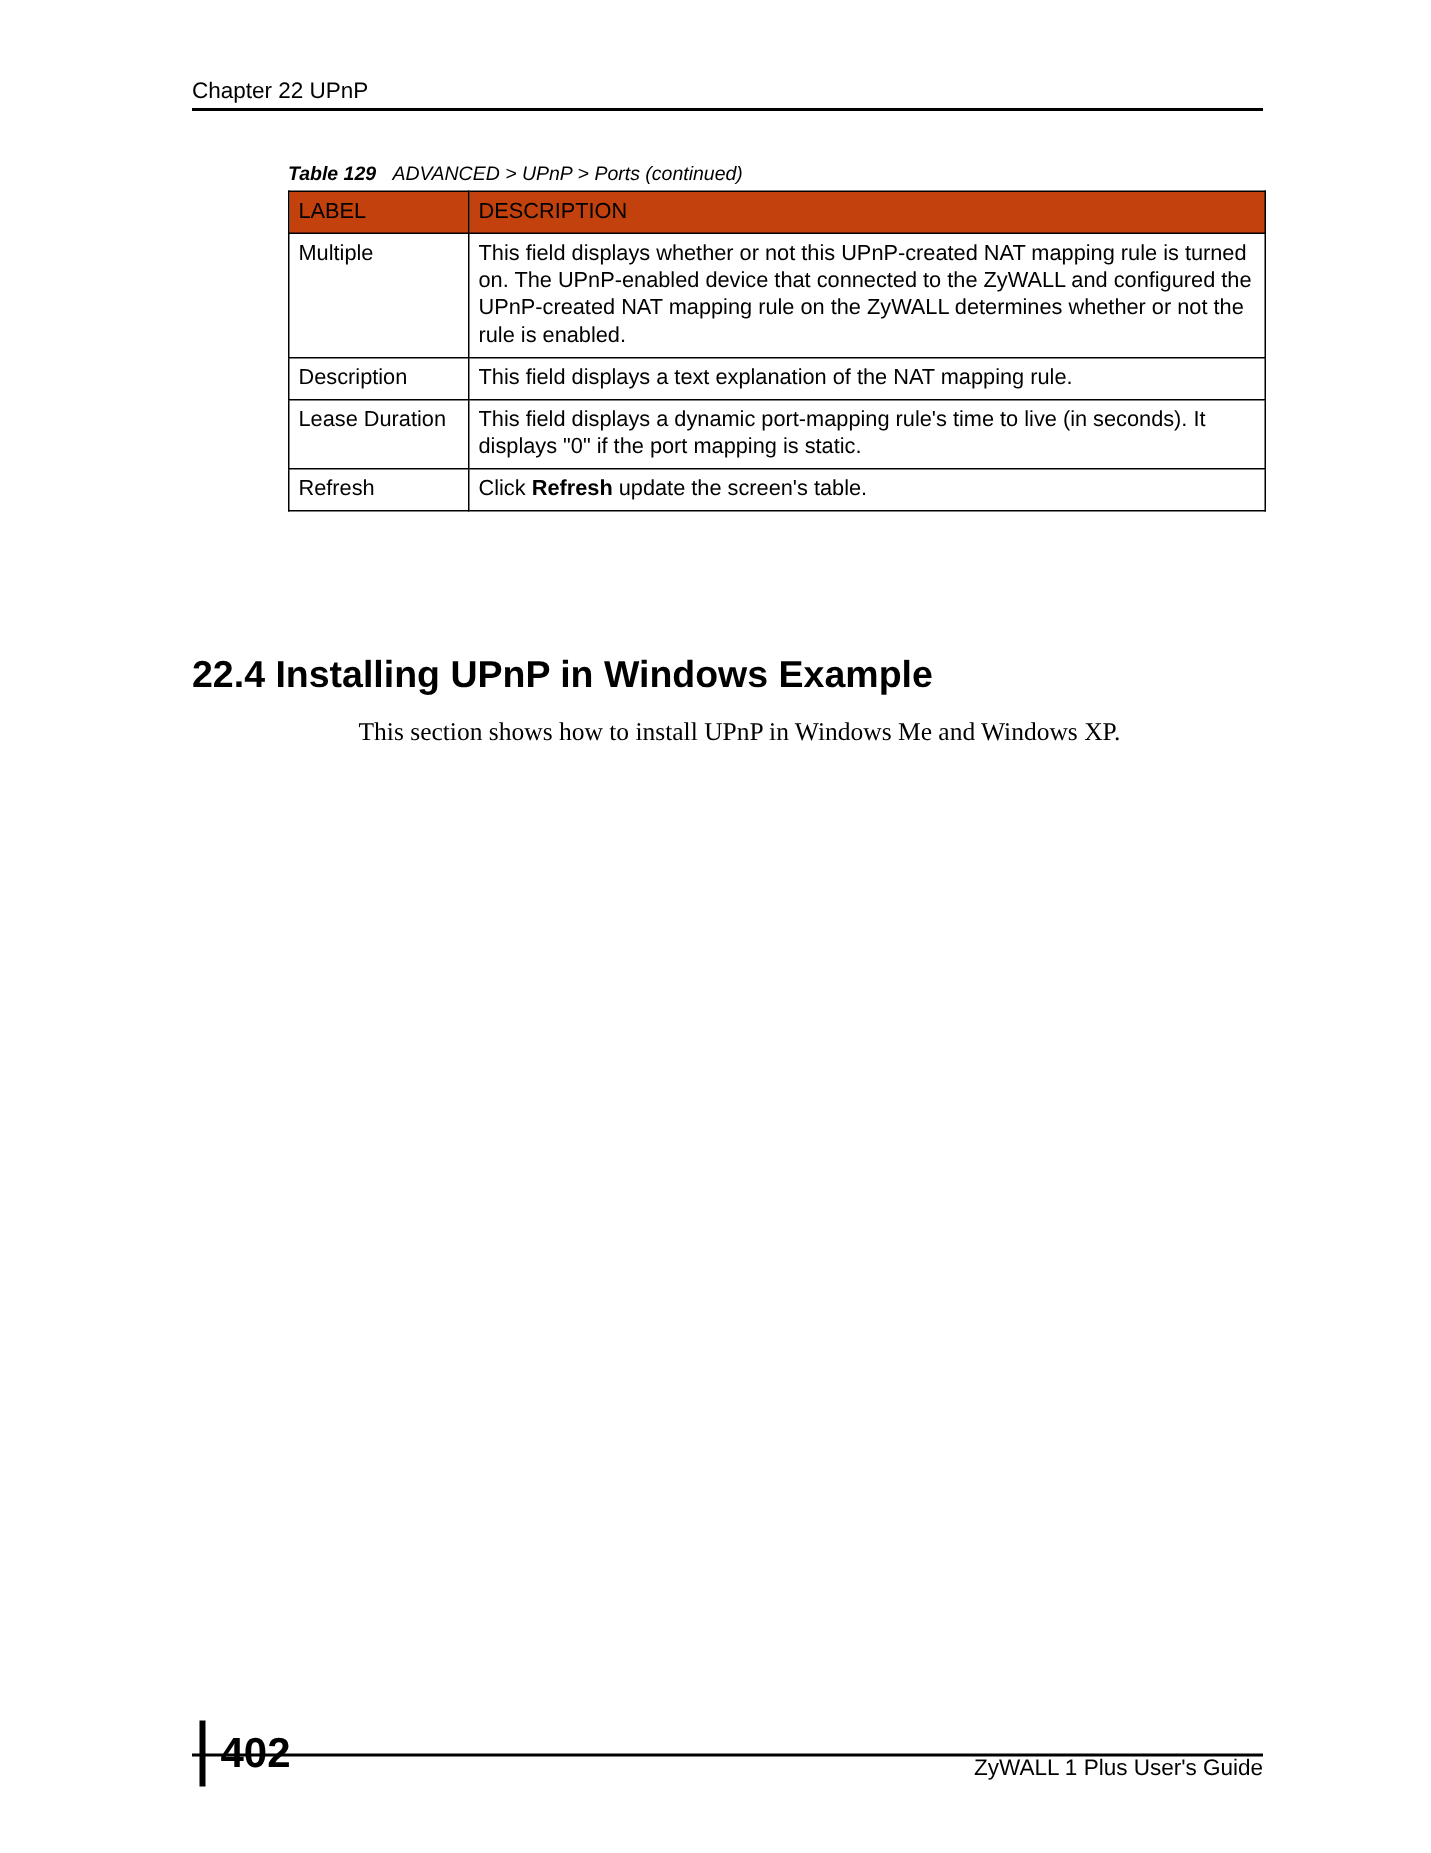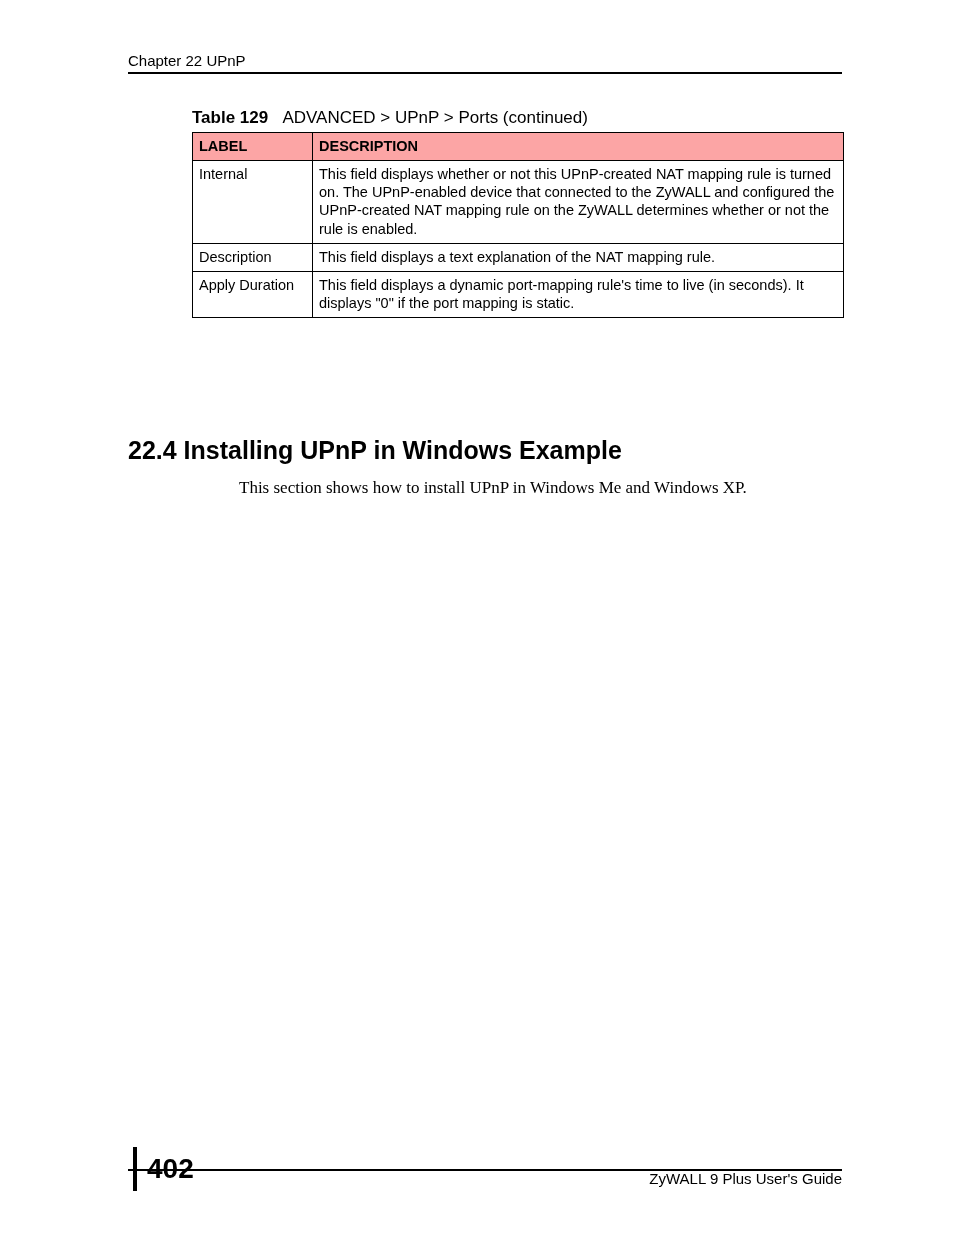--- a/index.html
+++ b/index.html
@@ -36,40 +36,41 @@
   }
   
   .table-wrap {
     position: absolute;
     top: 108px;
     left: 192px;
     width: 652px;
   }
   .table-caption {
     font-family: Arial, Helvetica, sans-serif;
-    font-size: 17px;
+    font-size: 13px;
     margin-bottom: 4px;
+    font-style: italic;
   }
   .table-caption .cap-num { font-weight: 700; }
   table.params {
     border-collapse: collapse;
     width: 100%;
     font-family: Arial, Helvetica, sans-serif;
     font-size: 14.5px;
     line-height: 1.25;
   }
   table.params th, table.params td {
     border: 1px solid #000;
     padding: 4px 6px 5px 6px;
     vertical-align: top;
     text-align: left;
   }
   table.params th {
-    background: #fca5a5;
-    font-weight: 700;
+    background: #c2410c;
+    font-weight: 400;
   }
   col.c-label { width: 120px; }
   .desc b { font-weight: 700; }
   
   .section-h {
     position: absolute;
     top: 436px;
     left: 128px;
     right: 112px;
     font-family: Arial, Helvetica, sans-serif;
@@ -139,38 +140,42 @@
           <col>
         </colgroup>
       <thead>
         <tr>
           <th>LABEL</th>
           <th>DESCRIPTION</th>
         </tr>
       </thead>
       <tbody>
         <tr>
-          <td>Internal</td>
+          <td>Multiple</td>
           <td class="desc">This field displays whether or not this UPnP-created NAT mapping rule is turned on. The UPnP-enabled device that connected to the ZyWALL and configured the UPnP-created NAT mapping rule on the ZyWALL determines whether or not the rule is enabled.</td>
         </tr>
         <tr>
           <td>Description</td>
           <td class="desc">This field displays a text explanation of the NAT mapping rule.</td>
         </tr>
         <tr>
-          <td>Apply Duration</td>
+          <td>Lease Duration</td>
           <td class="desc">This field displays a dynamic port-mapping rule's time to live (in seconds). It displays "0" if the port mapping is static.</td>
+        </tr>
+        <tr>
+          <td>Refresh</td>
+          <td class="desc"><span>Click </span><b>Refresh</b><span> update the screen's table.</span></td>
         </tr>
       </tbody>
     </table>
   </div>
 
   <div class="section-h">22.4  Installing UPnP in Windows Example</div>
   <div class="body-p">This section shows how to install UPnP in Windows Me and Windows XP.</div>
 
   <div class="foot-rule"></div>
   <div class="foot-left">
     <div class="vbar"></div>
     <div class="pnum">402</div>
   </div>
-  <div class="foot-right">ZyWALL 9 Plus User's Guide</div>
+  <div class="foot-right">ZyWALL 1 Plus User's Guide</div>
 
 </div>
 
 </body></html>

